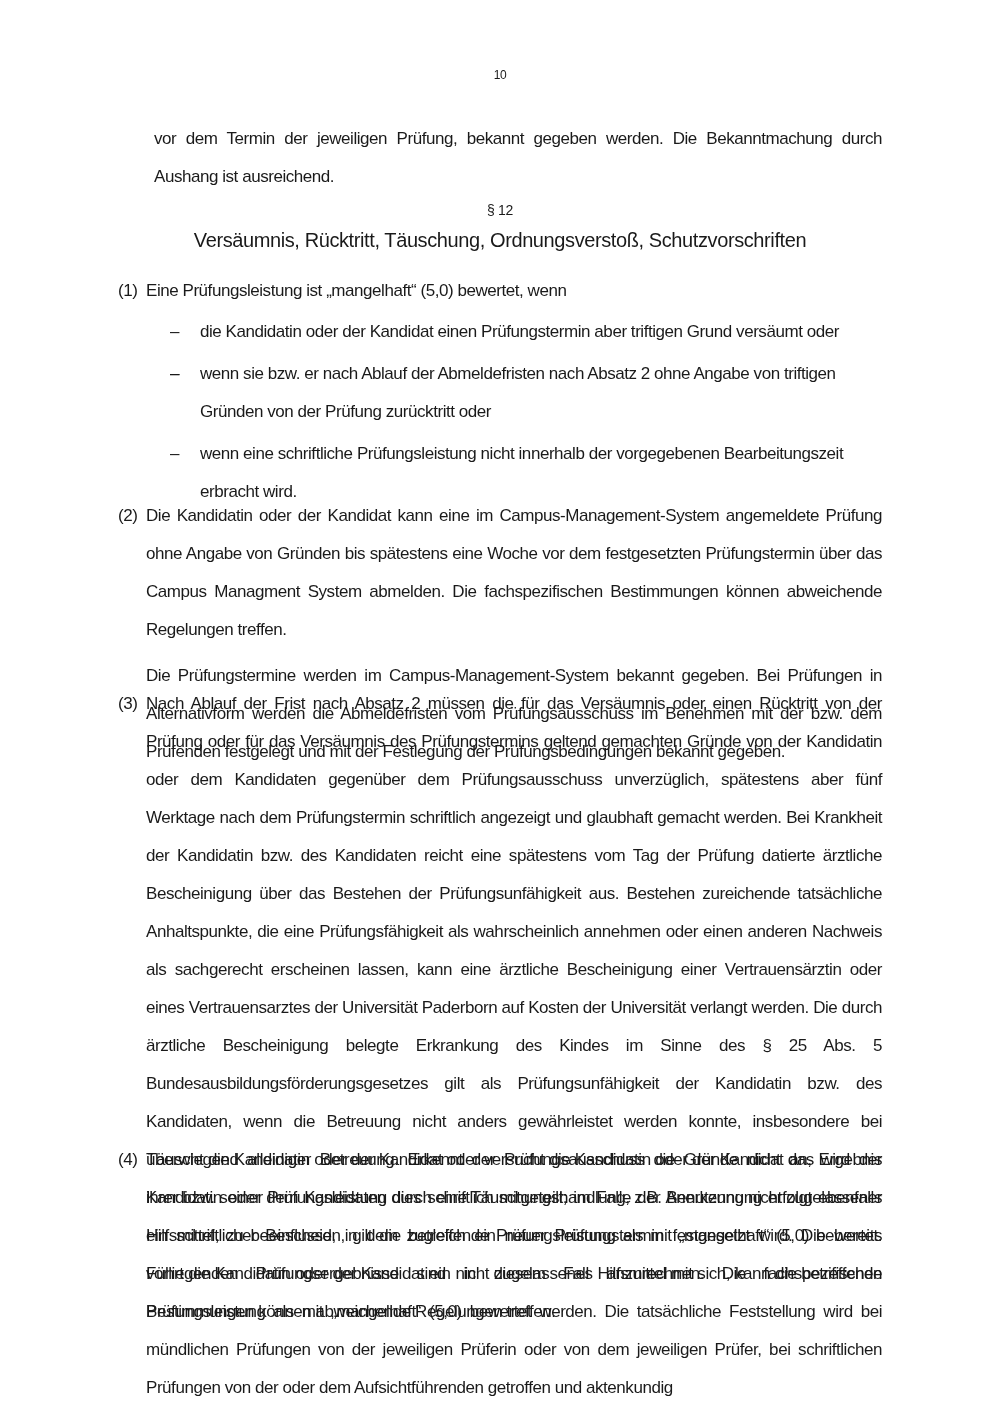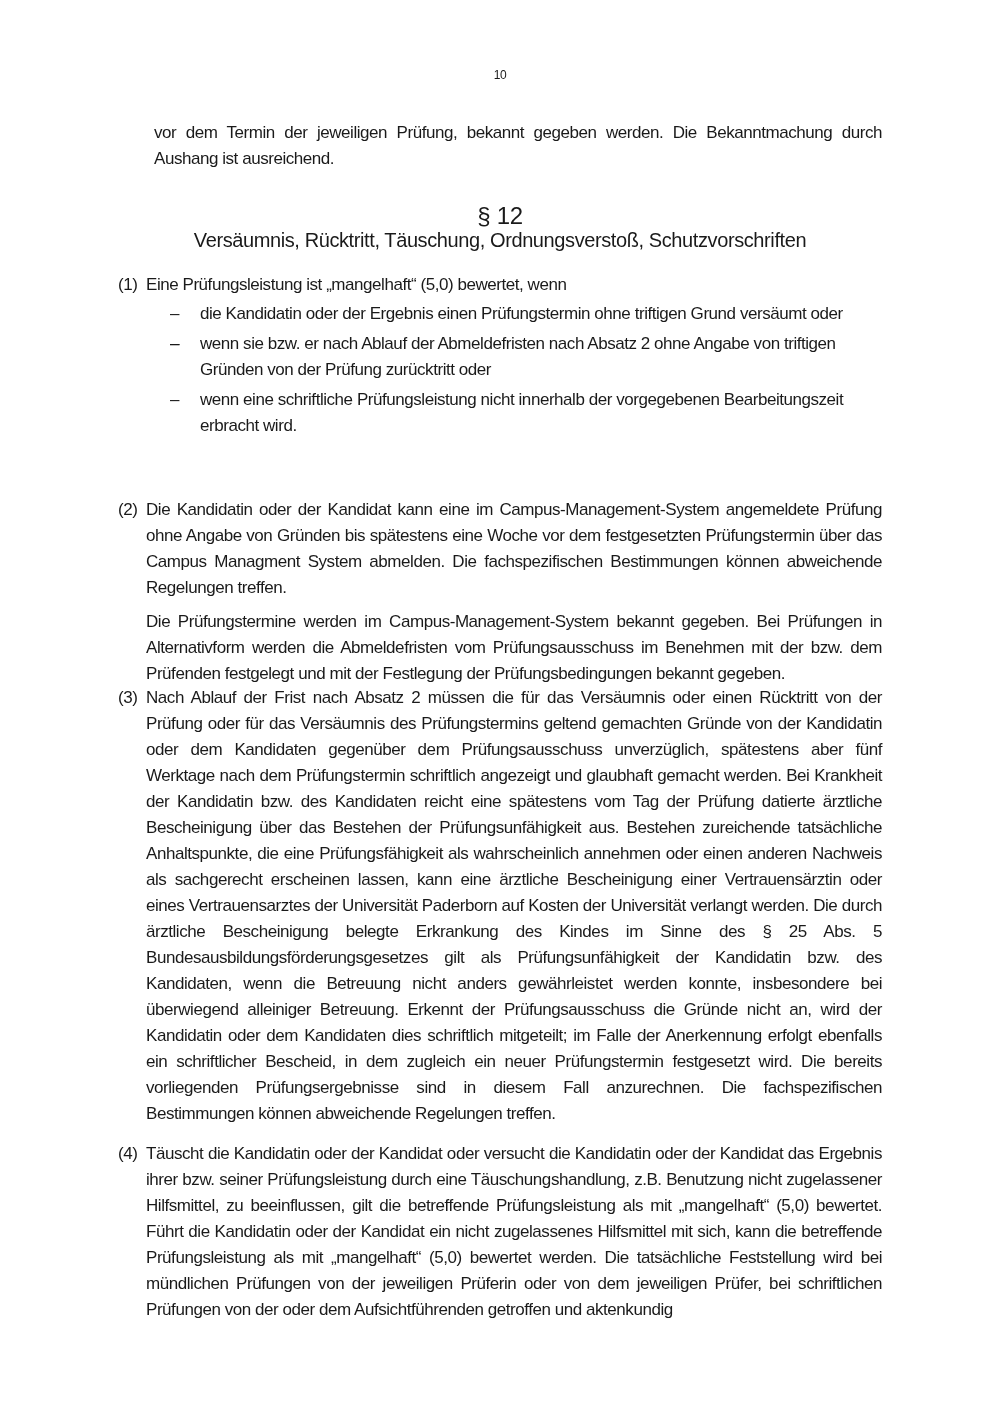--- a/index.html
+++ b/index.html
@@ -4,25 +4,25 @@
 <style>
   html, body { margin: 0; padding: 0; background: #ffffff; }
   body {
     width: 1000px; height: 1414px; position: relative; overflow: hidden;
     font-family: "Liberation Sans", sans-serif; color: #1a1a1a;
   }
   .page-number {
     position: absolute; top: 68px; left: 0; width: 1000px; text-align: center;
     font-size: 12px; letter-spacing: -0.3px;
   }
-  .body-text { font-size: 17px; line-height: 26px; letter-spacing: -0.45px; text-align: justify; }
+  .body-text { font-size: 17px; line-height: 38px; letter-spacing: -0.45px; text-align: justify; }
   .intro { position: absolute; top: 120px; left: 154px; width: 728px; }
   .section-num {
     position: absolute; top: 202px; left: 0; width: 1000px; text-align: center;
-    font-size: 24px; letter-spacing: -0.3px;
+    font-size: 14px; letter-spacing: -0.3px;
   }
   .section-title {
     position: absolute; top: 229px; left: 0; width: 1000px; text-align: center;
     font-size: 20px; letter-spacing: -0.4px;
   }
   .para { position: absolute; left: 118px; width: 764px; }
   .para .num { position: absolute; left: 0; top: 0; width: 36px; }
   .para .content { margin-left: 28px; }
   .para .content p { margin: 0; }
   .para .content p + p { margin-top: 8px; }
@@ -42,21 +42,21 @@
 <div class="intro body-text">vor dem Termin der jeweiligen Prüfung, bekannt gegeben werden. Die Bekanntmachung durch Aushang ist ausreichend.</div>
 
 <div class="section-num">§ 12</div>
 <div class="section-title">Versäumnis, Rücktritt, Täuschung, Ordnungsverstoß, Schutzvorschriften</div>
 
 <div class="para body-text" id="p1">
   <span class="num">(1)</span>
   <div class="content">
     <p>Eine Prüfungsleistung ist „mangelhaft“ (5,0) bewertet, wenn</p>
     <ul class="bullets">
-      <li><span class="dash">–</span><span>die Kandidatin oder der Ergebnis einen Prüfungstermin ohne triftigen Grund versäumt oder</span></li>
+      <li><span class="dash">–</span><span>die Kandidatin oder der Kandidat einen Prüfungstermin aber triftigen Grund versäumt oder</span></li>
       <li><span class="dash">–</span></li>
       <li><span class="dash">–</span><span>wenn sie bzw. er nach Ablauf der Abmeldefristen nach Absatz 2 ohne Angabe von triftigen Gründen von der Prüfung zurücktritt oder</span></li>
       <li><span class="dash">–</span><span>wenn eine schriftliche Prüfungsleistung nicht innerhalb der vorgegebenen Bearbeitungszeit erbracht wird.</span></li>
     </ul>
   </div>
 </div>
 
 <div class="para body-text" id="p2">
   <span class="num">(2)</span>
   <div class="content">

